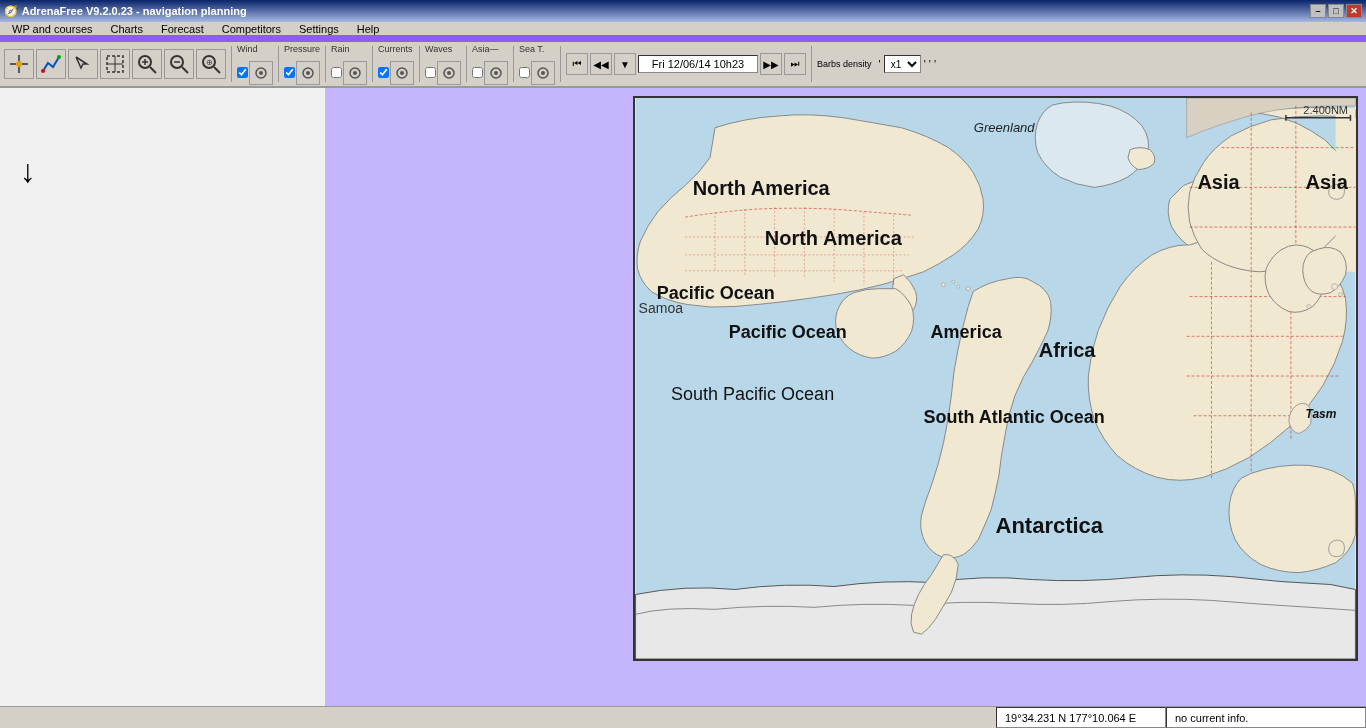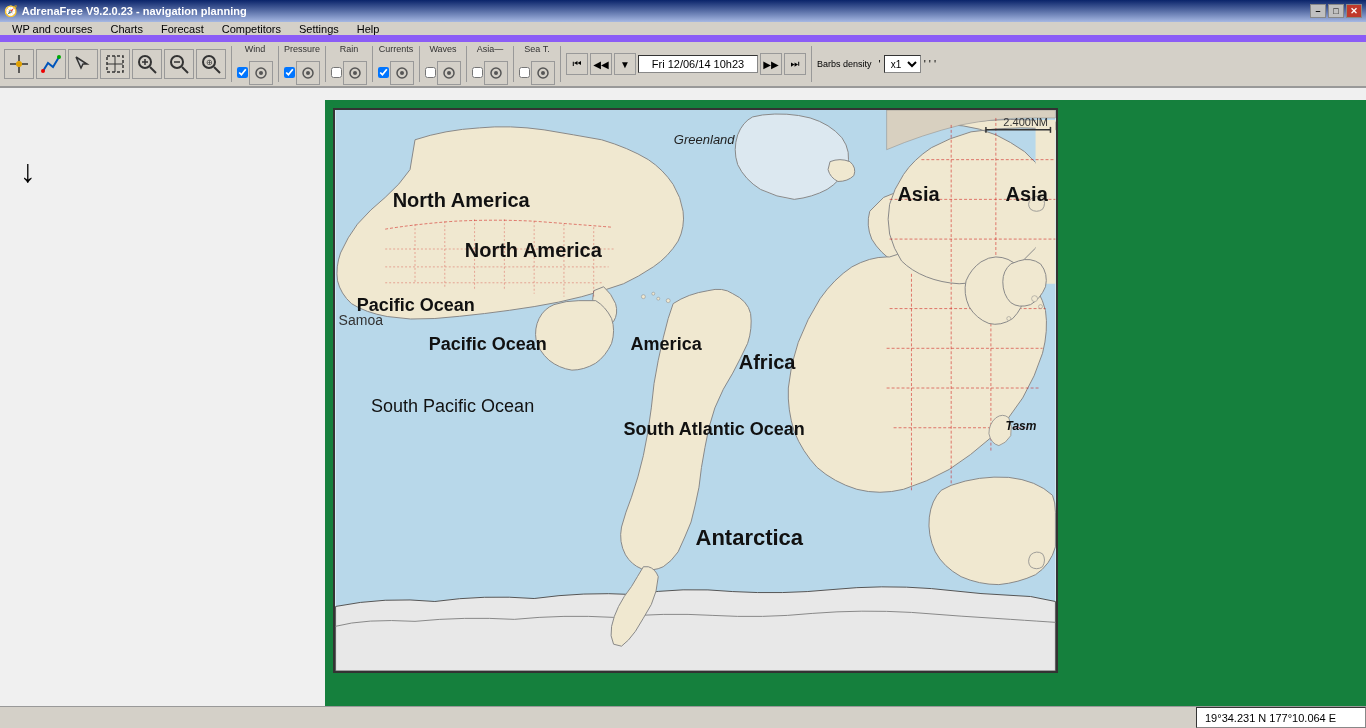--- a/index.html
+++ b/index.html
@@ -56,21 +56,21 @@
       width: 1px; height: 36px; background: #999; margin: 0 3px;
     }
     .toolbar-btn {
       width: 30px; height: 30px; background: #d4d0c8;
       border: 1px solid #999; cursor: pointer; display: flex;
       align-items: center; justify-content: center; font-size: 14px;
     }
 
     
     .toolbar-group {
-      display: flex; flex-direction: column; align-items: center; gap: 6px;
+      display: flex; flex-direction: column; gap: 6px;
     }
     .toolbar-group-label {
       font-size: 9px; color: #333; margin-bottom: 1px;
     }
     .toolbar-group-controls {
       display: flex; align-items: center; gap: 1px;
     }
     .small-checkbox { width: 11px; height: 11px; }
 
     
@@ -111,26 +111,25 @@
       left: 20px;
       font-size: 32px;
       font-weight: bold;
       color: #000;
     }
 
     
     #map-area {
       flex: 1;
       position: relative;
-      background: #15803d;
+      background: #c4b5fd;
       display: flex;
       align-items: flex-start;
-      justify-content: flex-start;
+      justify-content: flex-end;
       padding: 8px;
-      margin-top: 12px;
     }
 
     #map-container {
       width: 725px;
       height: 565px;
       border: 2px solid #333;
       position: relative;
       overflow: hidden;
       background: #e8f4f8;
     }
@@ -517,13 +516,14 @@
 
         <div style="position:absolute;top:74%;left:50%;font-size:22px;font-weight:bold;color:#111;">Antarctica</div>
       </div>
     </div>
   </div>
 </div>
 
 <div id="status-bar">
   <div style="flex:1;"></div>
   <div class="status-coords">19°34.231 N 177°10.064 E</div>
+  <div class="status-info">no current info.</div>
 </div>
 
 </body></html>

